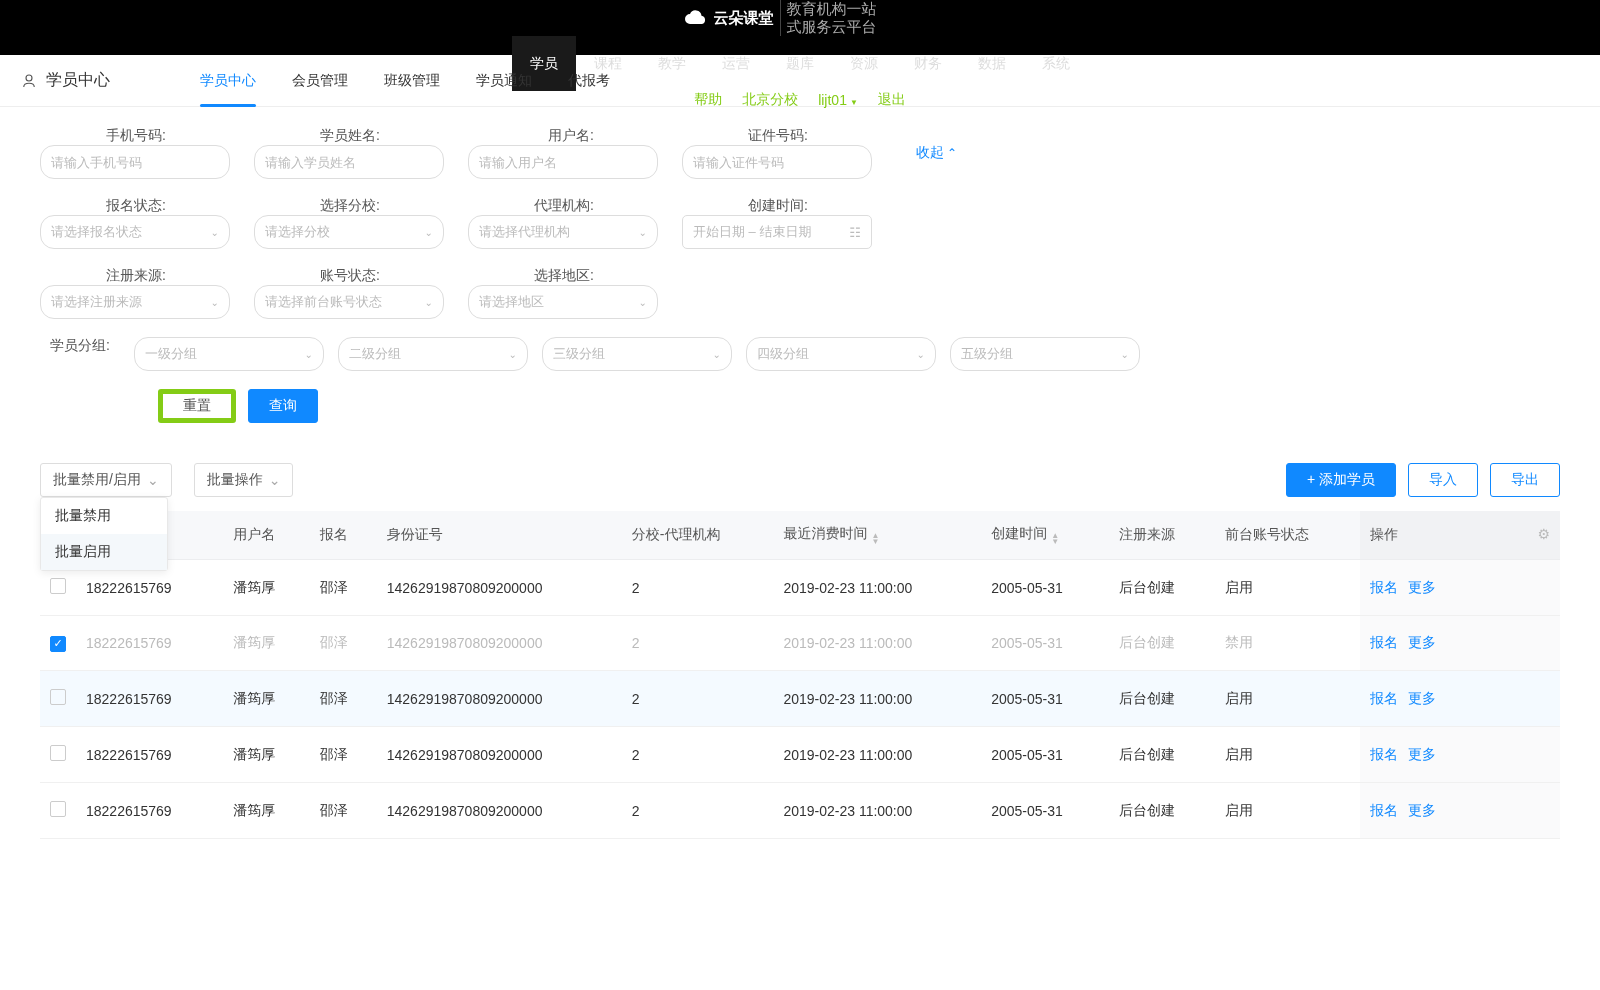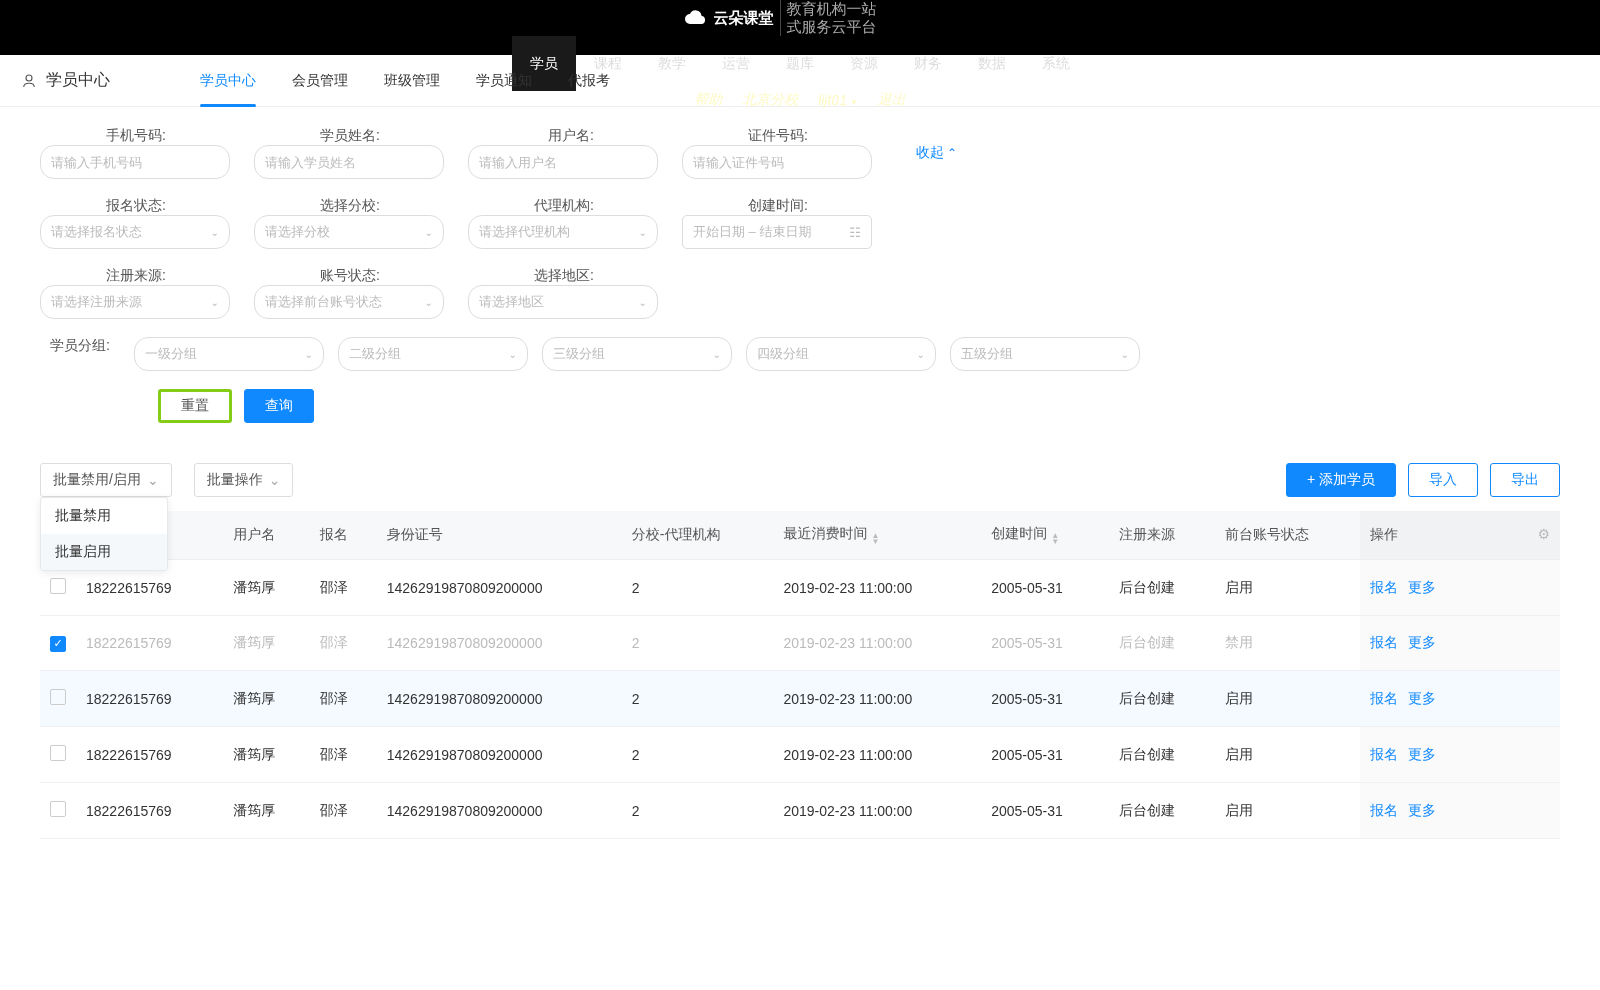--- a/index.html
+++ b/index.html
@@ -6,21 +6,21 @@
 body { font-family: -apple-system, "PingFang SC", "Microsoft YaHei", sans-serif; font-size: 14px; color: #333; background: #fff; }
 
 .top-nav { background: #000; color: #fff; height: 55px; display: flex; align-items: center; padding: 0 20px; flex-direction: column; }
 .logo { display: flex; align-items: center; gap: 6px; margin-right: 40px; }
 .logo-icon { width: 24px; height: 24px; }
 .logo-title { font-size: 15px; font-weight: 700; }
 .logo-sub { font-size: 15px; line-height: 1.2; border-left: 1px solid #444; padding-left: 6px; color: #aaa; }
 .main-nav { display: flex; flex: 1; }
 .main-nav-item { padding: 0 18px; height: 55px; display: flex; align-items: center; color: #ddd; cursor: pointer; }
 .main-nav-item.active { background: #1a1a1a; color: #fff; }
-.top-right { display: flex; align-items: center; gap: 20px; color: #fef9c3; font-style: italic; }
+.top-right { display: flex; align-items: center; gap: 20px; color: #84cc16; }
 .top-right-item { cursor: pointer; }
 .caret-down::after { content: "▼"; font-size: 8px; margin-left: 3px; }
 
 .sub-header { display: flex; align-items: center; height: 52px; border-bottom: 1px solid #eee; padding: 0 20px; }
 .sub-header-left { display: flex; align-items: center; gap: 8px; width: 180px; font-size: 16px; }
 .subnav { display: flex; gap: 36px; }
 .subnav-item { height: 52px; display: flex; align-items: center; cursor: pointer; position: relative; }
 .subnav-item.active { color: #1089ff; }
 .subnav-item.active::after { content:""; position:absolute; bottom:0; left:0; right:0; height:3px; background:#1089ff; border-radius:2px; }
 
@@ -32,21 +32,21 @@
 .inp { width: 190px; }
 .inp::placeholder, .sel.placeholder { color: #bbb; font-size: 13px; }
 .sel { width: 190px; display: flex; align-items: center; justify-content: space-between; cursor: pointer; }
 .sel-arrow { color: #bbb; font-size: 10px; }
 .date-range { width: 190px; height: 34px; border:1px solid #ddd; border-radius:5px; display:flex; align-items:center; padding:0 10px; color:#bbb; font-size:13px; justify-content:space-between; }
 .collapse-link { color: #1089ff; cursor: pointer; display:flex; align-items:center; gap:3px; margin-left:20px; }
 .collapse-link::after { content:"⌃"; font-size:12px; }
 
 .btn-row { margin-left: 118px; display:flex; gap:12px; margin-bottom:20px; }
 .btn { height: 34px; padding: 0 20px; border-radius: 3px; cursor: pointer; display:inline-flex; align-items:center; font-size:14px; }
-.btn-default { border: 3px solid #84cc16; background:#fff; color:#555; }
+.btn-default { border: 5px solid #84cc16; background:#fff; color:#555; }
 .btn-primary { background:#1089ff; color:#fff; border:1px solid #1089ff; }
 .btn-outline-primary { border:1px solid #1089ff; color:#1089ff; background:#fff; }
 
 .toolbar { display:flex; align-items:center; padding: 10px 40px 14px 40px; position:relative; }
 .toolbar-left { display:flex; gap:22px; }
 .toolbar-right { margin-left:auto; display:flex; gap:12px; }
 .dd-btn { border:1px solid #ddd; background:#fff; height:34px; padding:0 12px; border-radius:3px; display:flex; align-items:center; cursor:pointer; color:#555; gap:6px;}
 .dd-arrow::after{ content:"⌄"; color:#aaa; }
 
 .dropdown-menu { position:absolute; top:44px; left:40px; width:128px; background:#fff; border:1px solid #e8e8e8; border-radius:3px; box-shadow:0 2px 8px rgba(0,0,0,0.08); z-index:5; }

